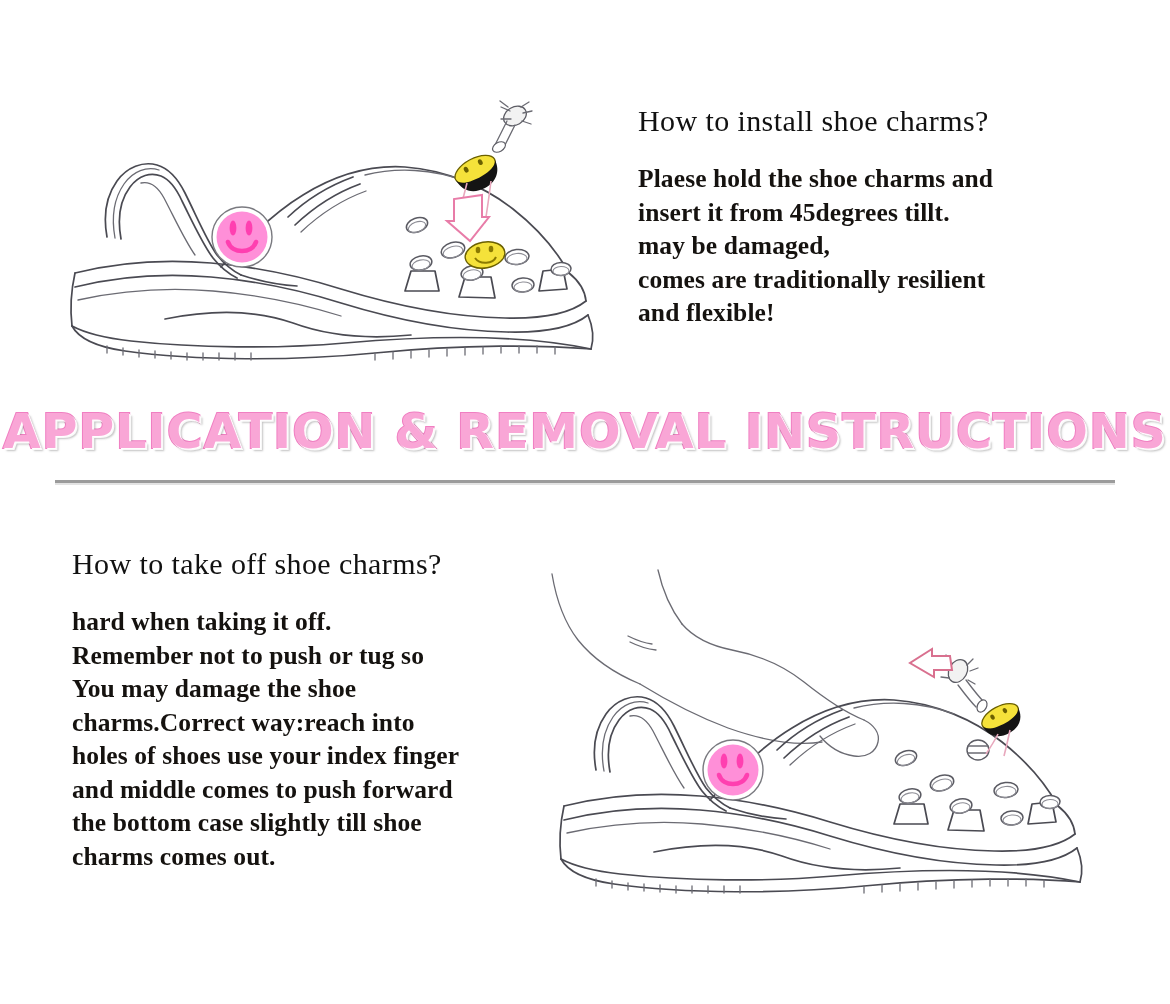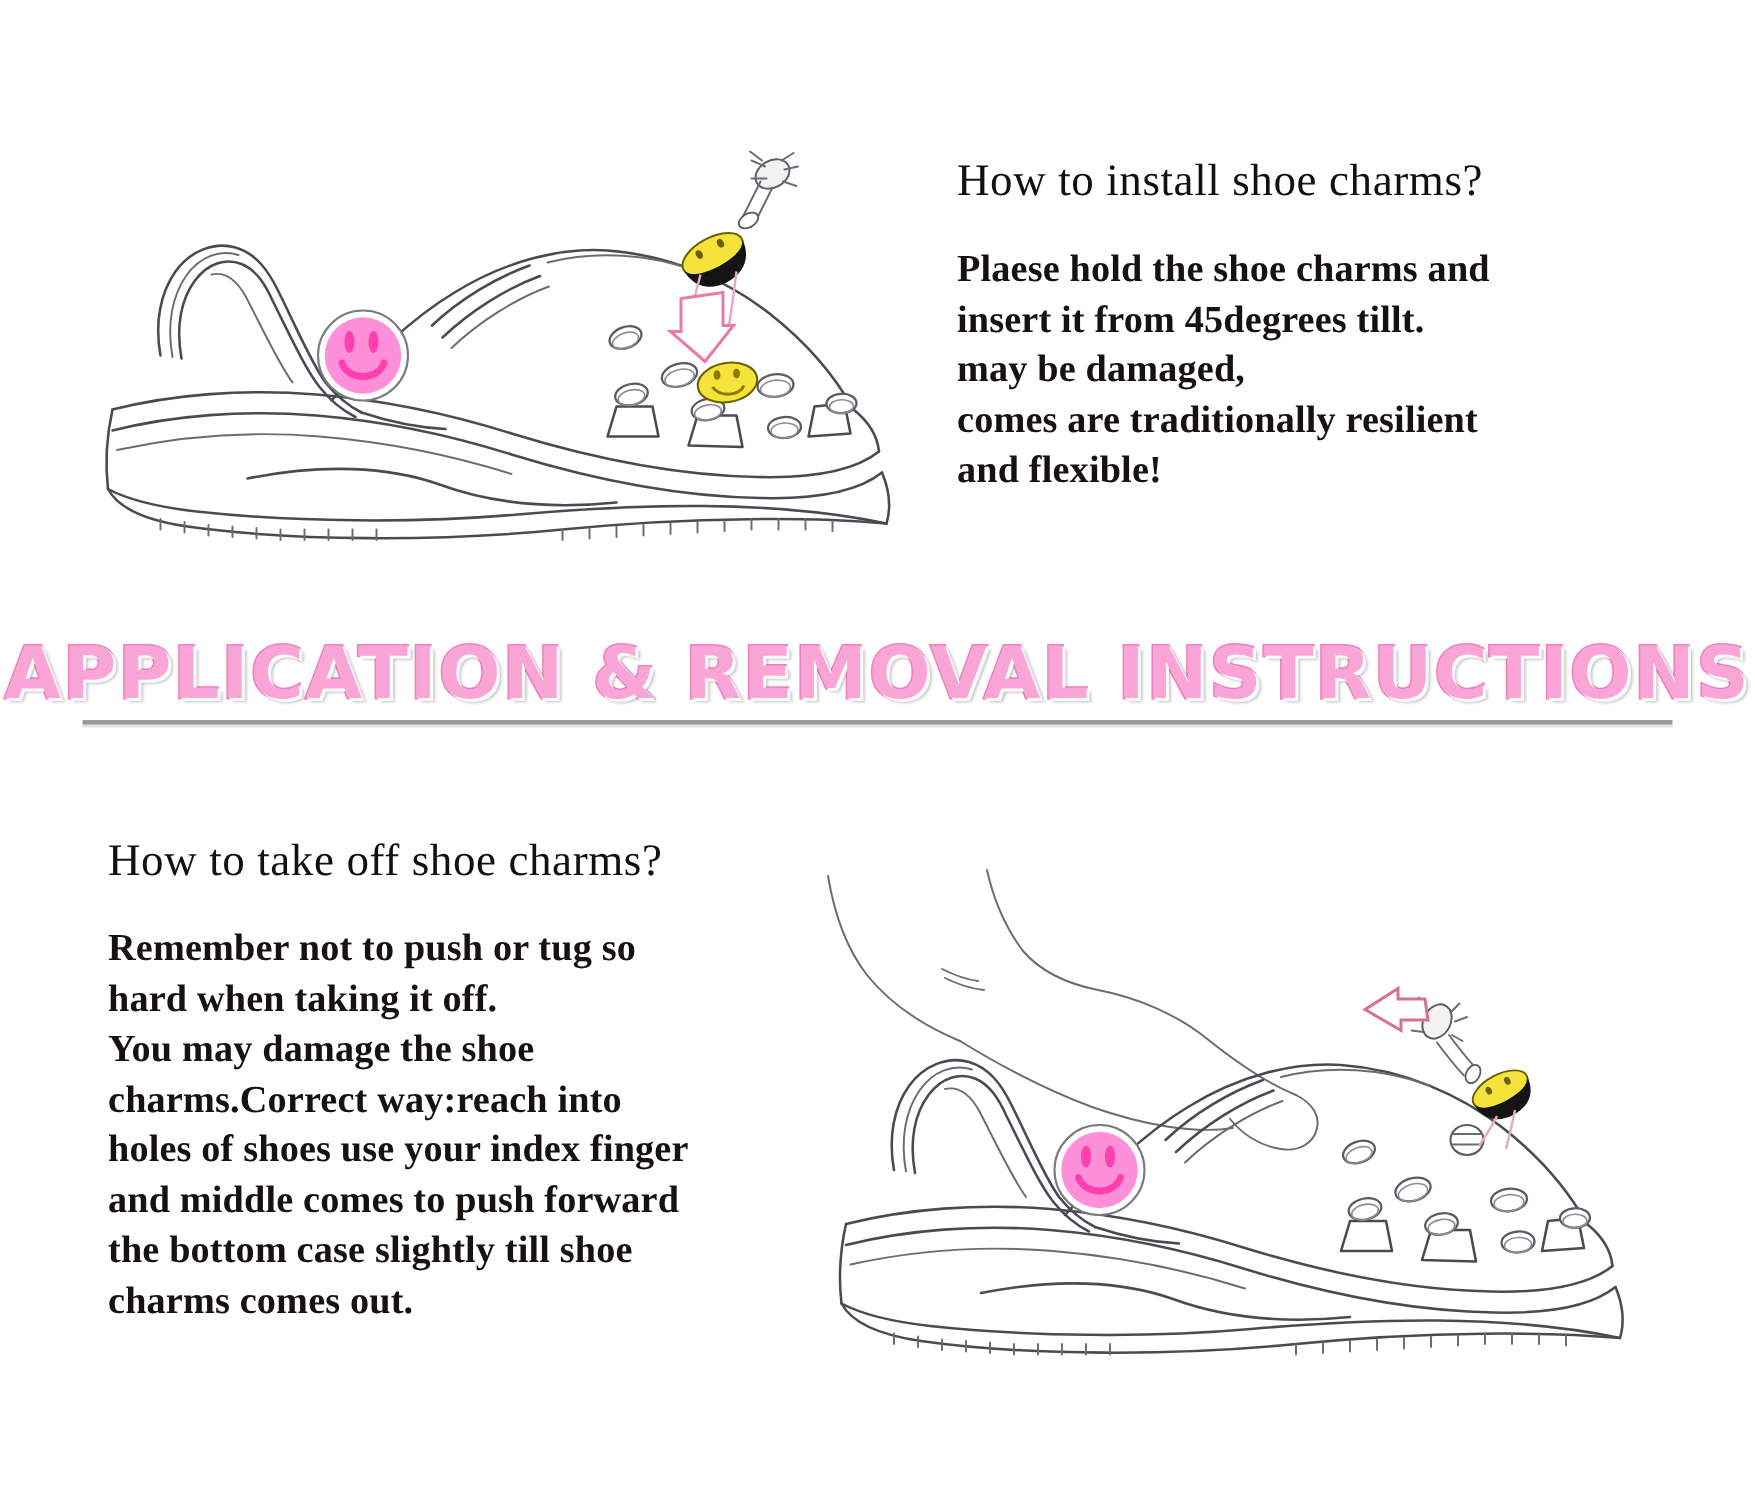--- a/index.html
+++ b/index.html
@@ -50,21 +50,21 @@
     line-height: 33.5px;
     color: #15120f;
     margin: 0;
     letter-spacing: 0.1px;
   }
   .body-copy .ln { display: block; white-space: nowrap; }
 
   
   #banner-strip {
     position: absolute;
-    left: 0; top: 416px;
+    left: 0; top: 398px;
     width: 1170px; height: 92px;
   }
   #banner-title {
     position: absolute;
     left: 0; top: 0;
     width: 1170px;
     text-align: center;
     font-family: "DejaVu Sans", sans-serif;
     font-weight: bold;
     font-size: 48px;
@@ -85,21 +85,21 @@
     position: absolute;
     left: 55px; top: 480px;
     width: 1060px; height: 3px;
     background: #9b9b9b;
     box-shadow: 0 2px 0 0 #e3e3e3;
   }
 
   
   #removal-section {
     position: absolute;
-    left: 0; top: 495px;
+    left: 0; top: 485px;
     width: 1170px; height: 509px;
   }
   #removal-text-block {
     position: absolute;
     left: 72px; top: 62px;
     width: 500px;
     z-index: 3;
   }
   #removal-illustration {
     position: absolute;
@@ -246,22 +246,22 @@
 <div id="banner-strip">
   <div id="banner-title">APPLICATION &amp; REMOVAL INSTRUCTIONS</div>
 </div>
 <div id="divider-rule"></div>
 
 <div id="removal-section">
 
   <div id="removal-text-block">
     <h2 class="heading">How to take off shoe charms?</h2>
     <p class="body-copy">
+      <span class="ln">hard when taking it off.</span>
       <span class="ln">Remember not to push or tug so</span>
-      <span class="ln">hard when taking it off.</span>
       <span class="ln">You may damage the shoe</span>
       <span class="ln">charms.Correct way:reach into</span>
       <span class="ln">holes of shoes use your index finger</span>
       <span class="ln">and middle comes to push forward</span>
       <span class="ln">the bottom case slightly till shoe</span>
       <span class="ln">charms comes out.</span>
     </p>
   </div>
 
   <div id="removal-illustration">

